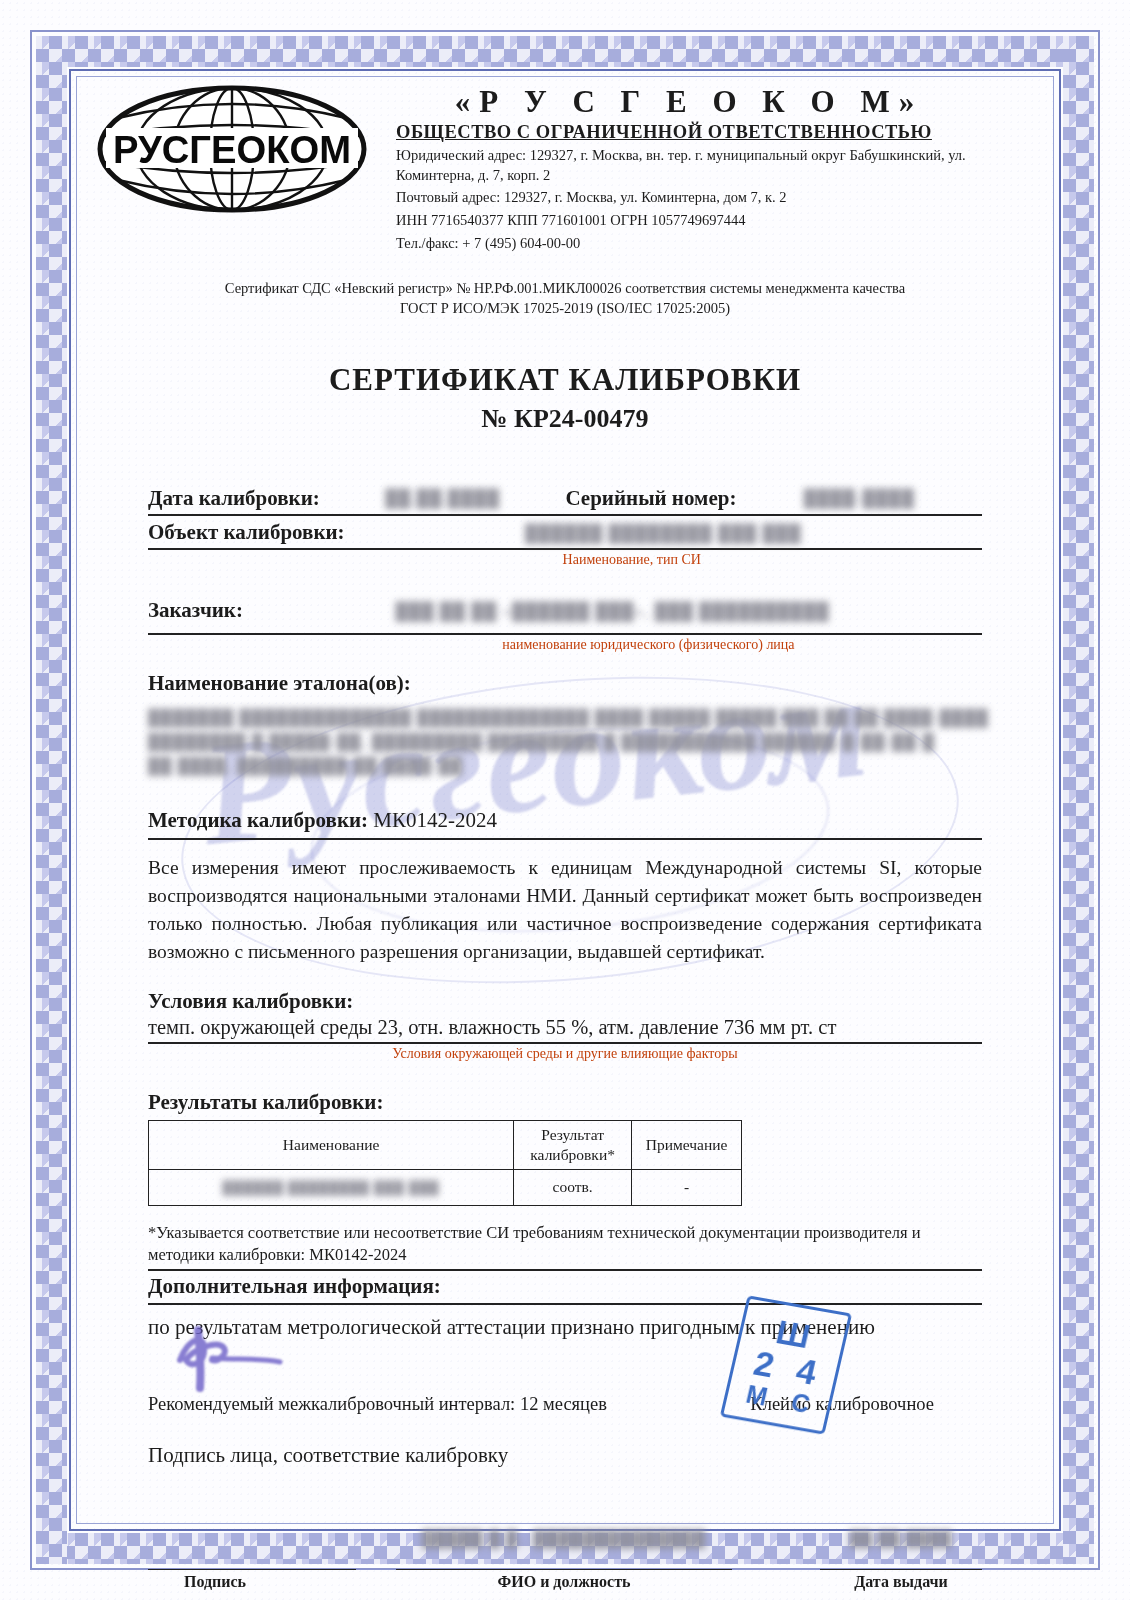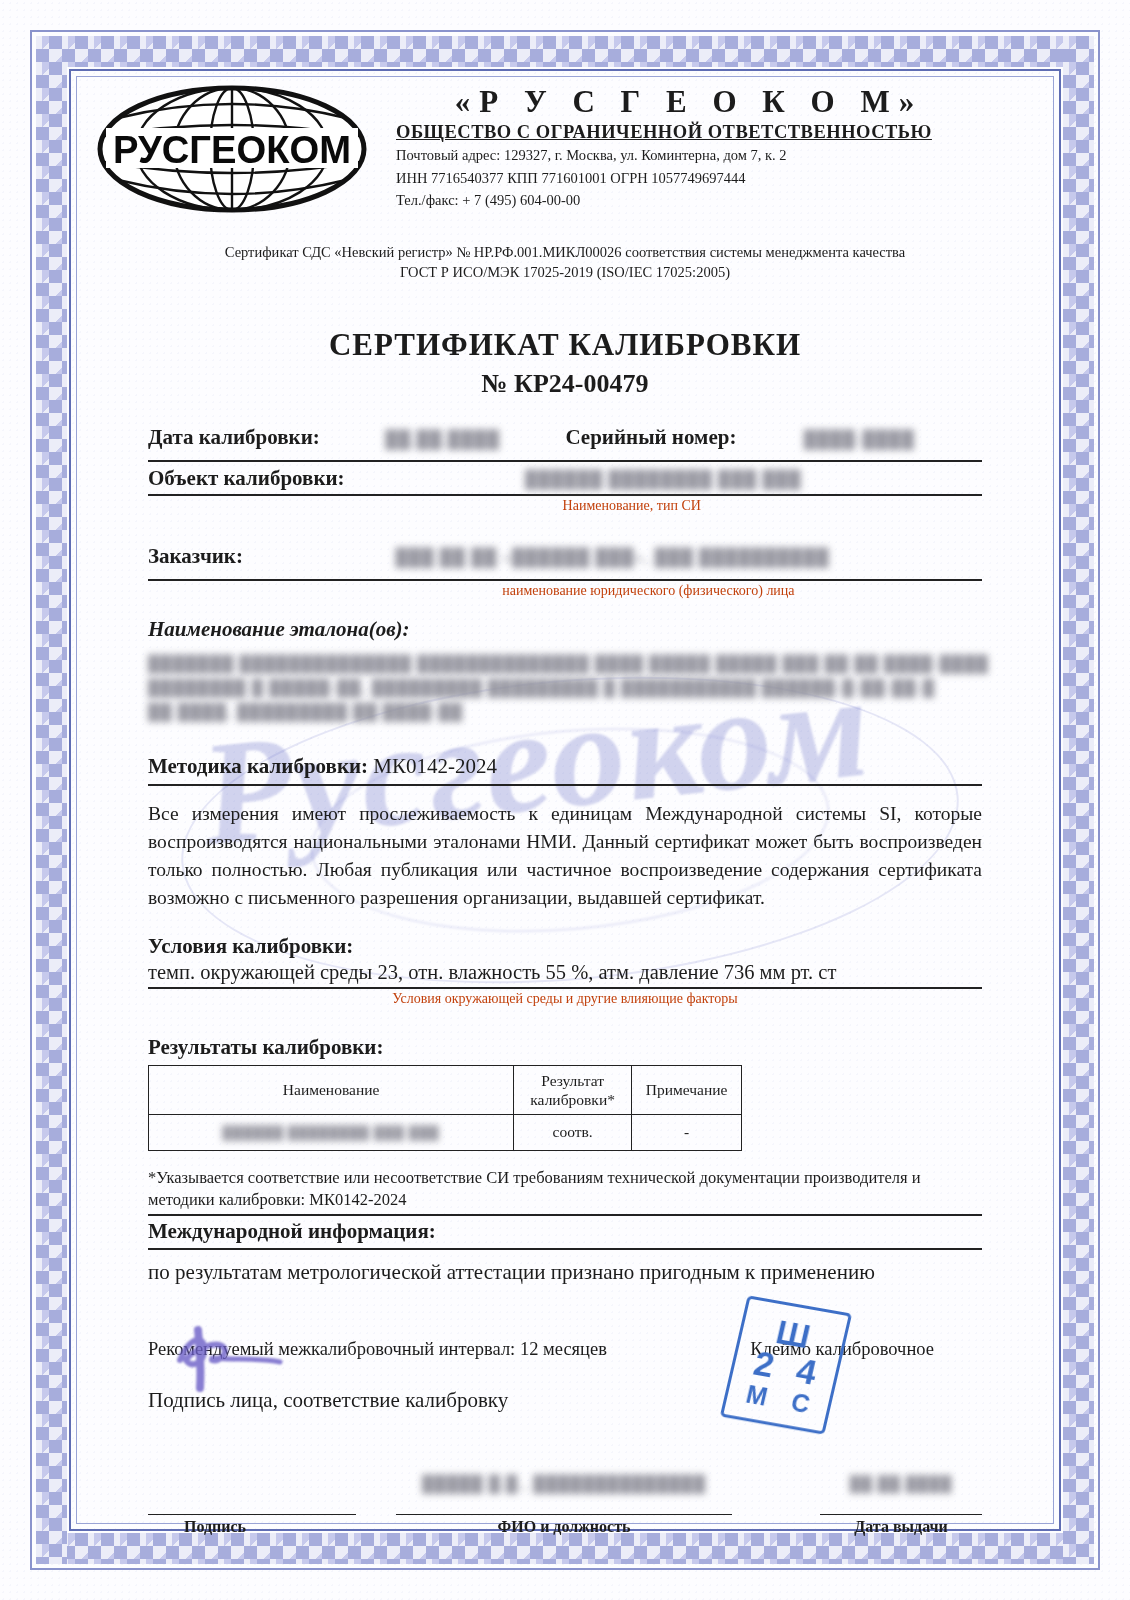--- a/index.html
+++ b/index.html
@@ -58,32 +58,32 @@
 
   .accreditation { text-align:center; font-size:14.5px; line-height:1.4; margin-top:24px; }
 
   .doc-title { text-align:center; font-weight:bold; font-size:31px; letter-spacing:1px; margin-top:44px; }
   .doc-number { text-align:center; font-weight:bold; font-size:26px; margin-top:6px; }
 
   .lbl { font-weight:bold; font-size:21px; }
   .rule-row { border-bottom:2px solid #222; }
   .caption { font-size:14px; color:#c2410c; }
 
-  .row-date { display:flex; align-items:flex-end; margin-top:26px; padding-bottom:10px; }
+  .row-date { display:flex; align-items:center; margin-top:52px; padding-bottom:3px; }
   .row-obj  { display:flex; align-items:baseline; margin-top:4px; padding-bottom:3px; }
   .row-cust { display:flex; align-items:baseline; margin-top:30px; padding-bottom:10px; }
 
   .redact { filter:blur(3.5px); color:#8f8f99; opacity:.9; font-size:17px; letter-spacing:1px;
     white-space:nowrap; }
   .grow-c { flex:1; text-align:center; }
 
   .caption-obj  { text-align:center; padding-left:16%; margin-top:2px; }
   .caption-cust { text-align:center; padding-left:20%; margin-top:2px; }
 
-  .etalon-head { margin-top:18px;font-style:italic; }
+  .etalon-head { margin-top:18px; }
   .etalon-lines { margin-top:10px; line-height:1.5; }
   .etalon-lines .redact { display:block; font-size:16px; }
 
   .method-row { margin-top:30px; font-size:21px; padding-bottom:5px; }
   .method-row .val { font-weight:normal; }
 
   .paragraph { margin-top:14px; font-size:19.5px; line-height:1.44; text-align:justify; }
 
   .cond-head { margin-top:22px; }
   .cond-row { font-size:20.5px; padding-bottom:3px; margin-top:2px; }
@@ -169,20 +169,21 @@
           <path d="M 8,52 Q 136,30 264,52" fill="none" stroke="#111" stroke-width="2.4"></path>
           <path d="M 8,78 Q 136,100 264,78" fill="none" stroke="#111" stroke-width="2.4"></path>
           <path d="M 22,96 Q 136,124 250,96" fill="none" stroke="#111" stroke-width="2.4"></path>
           <rect x="10" y="44" width="252" height="40" fill="#ffffff"></rect>
           <text x="136" y="79" text-anchor="middle" font-family="Liberation Sans, sans-serif" font-size="39" font-weight="bold" letter-spacing="0" fill="#0a0a0a" textLength="238" lengthAdjust="spacingAndGlyphs">РУСГЕОКОМ</text>
         </svg>
       </div>
       <div class="header-right">
         <div class="company-title">«Р У С Г Е О К О М»</div>
         <div class="company-llc">ОБЩЕСТВО С ОГРАНИЧЕННОЙ ОТВЕТСТВЕННОСТЬЮ</div>
+        <div class="company-addr">Юридический адрес: 129327, г. Москва, вн. тер. г. муниципальный округ Бабушкинский, ул. Коминтерна, д. 7, корп. 2</div>
         <div class="company-addr">Почтовый адрес: 129327, г. Москва, ул. Коминтерна, дом 7, к. 2</div>
         <div class="company-addr">ИНН 7716540377 КПП 771601001 ОГРН 1057749697444</div>
         <div class="company-addr">Тел./факс: + 7 (495) 604-00-00</div>
       </div>
     </div>
 
     <div class="accreditation">
       <div>Сертификат СДС «Невский регистр» № НР.РФ.001.МИКЛ00026 соответствия системы менеджмента качества</div>
       <div>ГОСТ Р ИСО/МЭК 17025-2019 (ISO/IEC 17025:2005)</div>
     </div>
@@ -237,21 +238,21 @@
       </tr>
       <tr>
         <td><span class="redact">██████ ████████ ███ ███</span></td>
         <td>соотв.</td>
         <td>-</td>
       </tr>
     </tbody>
       </table>
 
     <div class="footnote">*Указывается соответствие или несоответствие СИ требованиям технической документации производителя и методики калибровки: МК0142-2024</div>
-    <div class="lbl add-head">Международной информация:</div>
+    <div class="lbl add-head">Дополнительная информация:</div>
     <div class="add-value">по результатам метрологической аттестации признано пригодным к применению</div>
 
     <div class="interval-row">
       <span>Рекомендуемый межкалибровочный интервал: 12 месяцев</span>
       <span class="stamp-cap">Клеймо калибровочное</span>
     </div>
 
     <div class="signer-line">Подпись лица, соответствие калибровку</div>
 
     <div class="sig-row">

